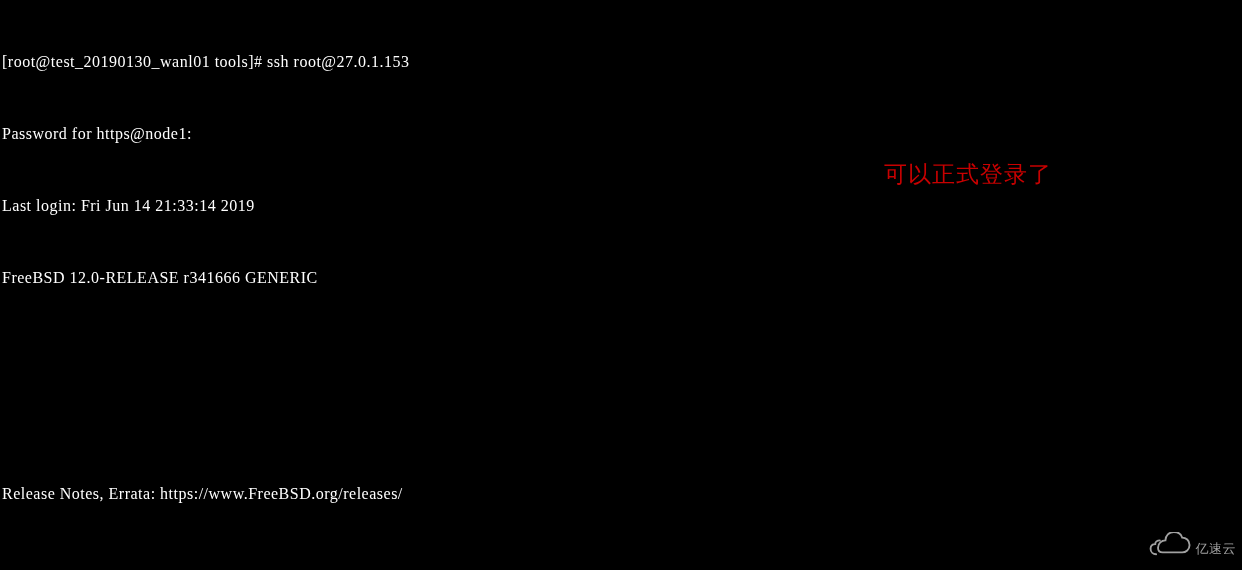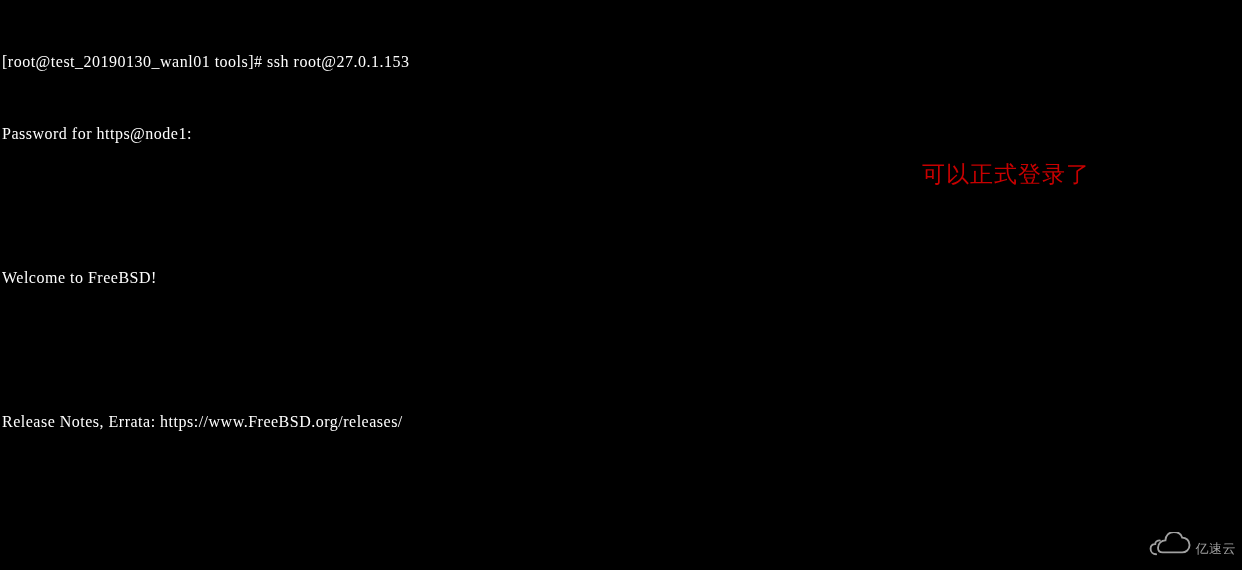--- a/index.html
+++ b/index.html
@@ -23,21 +23,21 @@
     .terminal {
       white-space: pre;
     }
     .line {
       min-height: 24px;
       font-family: Liberation Serif, serif;
     }
     .annotation {
       position: absolute;
       top: 157px;
-      left: 922px;
+      left: 884px;
       color: #c80000;
       font-family: "SimSun", "Microsoft YaHei", sans-serif;
       font-size: 23px;
       letter-spacing: 1px;
     }
     .watermark {
       position: absolute;
       right: 6px;
       bottom: 4px;
       display: flex;
@@ -55,22 +55,23 @@
       margin-left: 2px;
       letter-spacing: 0.5px;
     }
   </style>
 </head>
 <body>
 
 <div class="terminal">
   <div class="line">[root@test_20190130_wanl01 tools]# ssh root@27.0.1.153</div>
   <div class="line">Password for https@node1:</div>
+  <div class="line">Last login: Fri Jun 14 21:33:14 2019</div>
+  <div class="line">FreeBSD 12.0-RELEASE r341666 GENERIC</div>
   <div class="line"></div>
-  <div class="line">Welcome to FreeBSD!</div>
   <div class="line"></div>
   <div class="line">Release Notes, Errata: https://www.FreeBSD.org/releases/</div>
   
   
   
   
   
   
   
   

